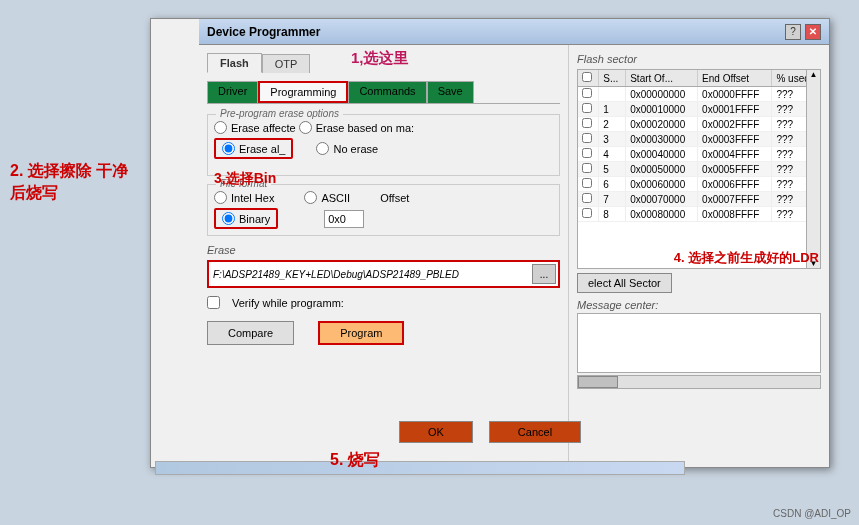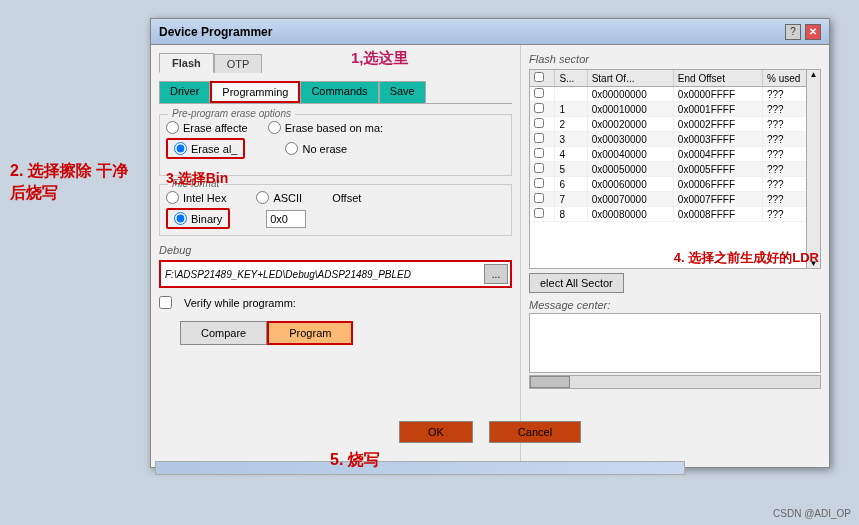--- a/index.html
+++ b/index.html
@@ -29,20 +29,21 @@
     
     .dialog-window {
       position: absolute;
       left: 150px;
       top: 18px;
       width: 680px;
       height: 450px;
       background: #f0f0f0;
       border: 1px solid #888;
       box-shadow: 2px 2px 8px rgba(0,0,0,0.4);
+      padding-left: 48px;
     }
 
     .dialog-titlebar {
       background: linear-gradient(to bottom, #c8daf0, #a8c0e0);
       height: 26px;
       display: flex;
       align-items: center;
       justify-content: space-between;
       padding: 0 8px;
       border-bottom: 1px solid #888;
@@ -116,21 +117,21 @@
 
     .inner-tabs {
       display: flex;
       gap: 0;
       margin-bottom: 10px;
       border-bottom: 1px solid #aaa;
     }
 
     .inner-tab {
       padding: 3px 10px;
-      background: #14b8a6;
+      background: #15803d;
       border: 1px solid #aaa;
       border-bottom: none;
       cursor: pointer;
       font-size: 11px;
     }
 
     .inner-tab.highlighted {
       background: #f8f8f8;
       border: 2px solid #cc0000;
       border-bottom: 2px solid #cc0000;
@@ -139,21 +140,21 @@
 
     .radio-group {
       display: flex;
       flex-direction: column;
       gap: 4px;
       margin-bottom: 10px;
     }
 
     .radio-row {
       display: flex;
-      gap: 20px;
+      gap: 3px;
     }
 
     .radio-item {
       display: flex;
       align-items: center;
       gap: 4px;
       font-size: 11px;
     }
 
     .radio-item input[type="radio"] {
@@ -248,23 +249,22 @@
       display: flex;
       align-items: center;
       gap: 12px;
       font-size: 11px;
       margin-bottom: 12px;
     }
 
     
     .bottom-buttons {
       display: flex;
-      gap: 0;
+      gap: 24px;
       margin-top: 4px;
-      margin-left: 21px;
     }
 
     .action-btn {
       padding: 4px 20px;
       background: #e0e0e0;
       border: 1px solid #888;
       cursor: pointer;
       font-size: 11px;
     }
 
@@ -521,28 +521,28 @@
             <span>Offset</span>
           </div>
         </div>
 
         <div style="position:relative; display:flex; align-items:center; gap:10px; margin-top:4px;">
           <div style="position:absolute; top:-38px; left:0; color:#cc0000; font-size:14px; font-weight:bold;">3,选择Bin</div>
           <div class="radio-item binary-highlight">
             <input type="radio" name="format" checked="" style="">
             <span>Binary</span>
           </div>
-          <div class="offset-group" style="margin-left:26px;">
+          <div class="offset-group" style="margin-left:36px;">
             <input type="text" class="offset-input" value="0x0" style="">
           </div>
         </div>
       </div>
 
       <div class="data-section">
-        <div class="data-label">Debug</div>
+        <div class="data-label">Erase</div>
         <div class="data-input-row">
           <input type="text" class="data-input" value="F:\ADSP21489_KEY+LED\Debug\ADSP21489_PBLED" style="">
           <div class="browse-btn">...</div>
         </div>
       </div>
 
       <div class="verify-row">
         <input type="checkbox" style="">
         <span>Verify while programm:</span>
       </div>

